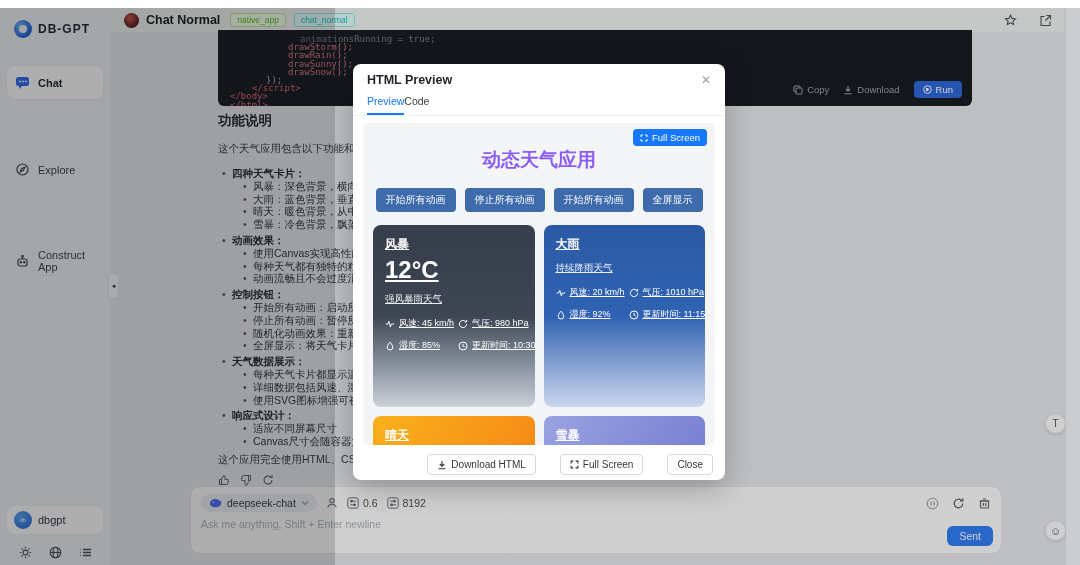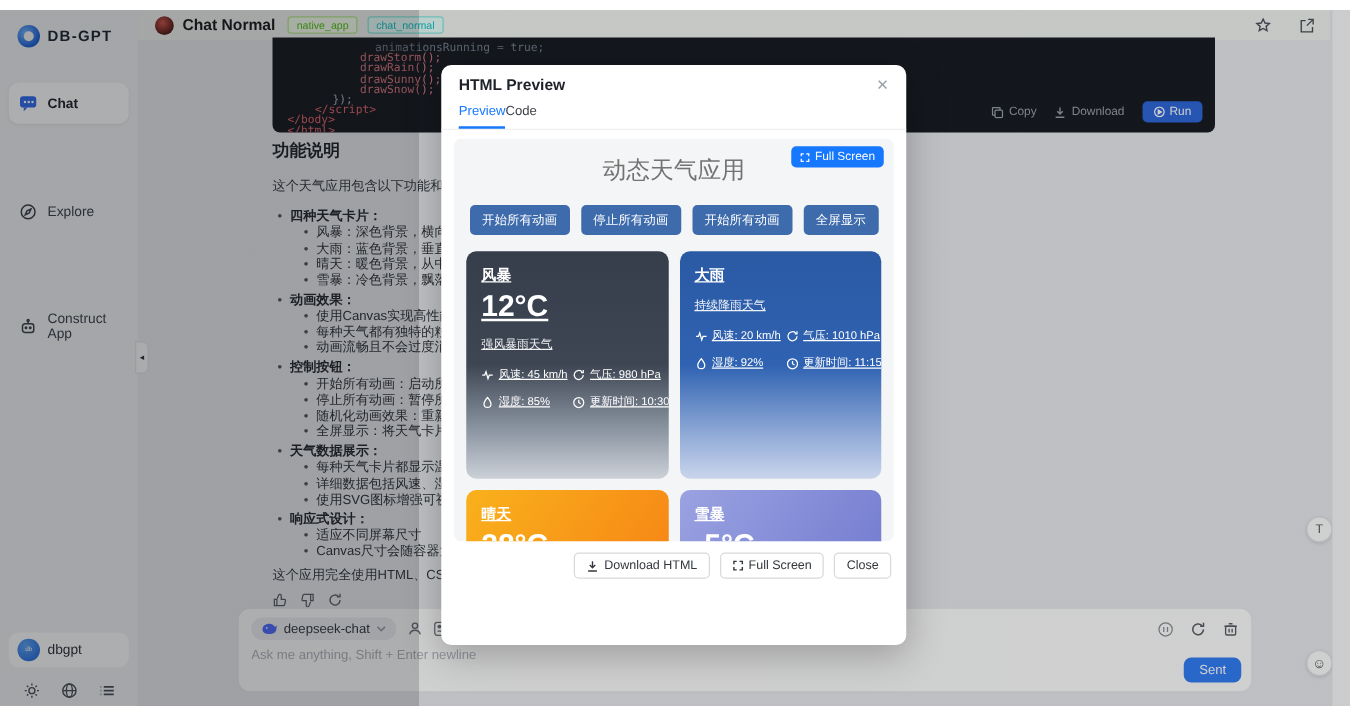--- a/index.html
+++ b/index.html
@@ -66,44 +66,44 @@
 
   .float-circle { position:absolute; width:21px; height:21px; border-radius:50%; background:#fff; border:1px solid #e1e3e6; box-shadow:0 1px 3px rgba(0,0,0,.12); display:flex; align-items:center; justify-content:center; font-size:10px; color:#53575e; }
   .float-t { right:14px; top:405px; }
   .float-smile { right:14px; top:512px; font-size:11px; }
   .rightstrip { position:absolute; right:0; top:0; bottom:0; width:14px; background:#fafbfc; }
 
   
   .dim { position:absolute; inset:0; z-index:10; background:linear-gradient(90deg, rgba(15,17,20,.34) 0, rgba(15,17,20,.34) 335px, rgba(15,17,20,.20) 335px); }
 
   
-  .modal { position:absolute; left:353px; top:52px; width:372px; height:464px; background:#fff; border-radius:8px; box-shadow:0 8px 30px rgba(0,0,0,.25); z-index:20; }
+  .modal { position:absolute; left:353px; top:64px; width:372px; height:416px; background:#fff; border-radius:8px; box-shadow:0 8px 30px rgba(0,0,0,.25); z-index:20; }
   .m-header { display:flex; align-items:center; padding:9px 14px 4px 14px; }
   .m-title { font-size:12.5px; font-weight:bold; color:#1f2329; }
   .m-close { margin-left:auto; color:#9aa0a6; font-size:12px; }
   .m-tabs { display:flex; padding:4px 14px 0 14px; border-bottom:1px solid #f0f0f0; }
   .m-tab { font-size:10.5px; padding-bottom:6px; color:#3c4046; }
   .m-tab.active { color:#1677ff; border-bottom:2px solid #1677ff; }
   .preview { position:relative; margin:7px 10px 0 10px; height:322px; background:#f4f5f6; border-radius:6px; overflow:hidden; }
   .fs-badge { position:absolute; top:6px; right:8px; display:flex; align-items:center; gap:4px; background:#1677ff; color:#fff; font-size:9.5px; border-radius:4px; padding:3px 7px; }
-  .wx-title { text-align:center; font-size:19px; font-weight:normal; color:#737373; margin-top:12px; }
+  .wx-title { text-align:center; font-size:19px; font-weight:bold; color:#8b5cf6; margin-top:24px; }
   .wx-controls { display:flex; justify-content:center; gap:9px; margin-top:15px; }
   .wx-btn { background:#3e6bac; color:#fff; font-size:10px; border-radius:4px; padding:5px 10px; }
   .wx-grid { display:grid; grid-template-columns:1fr 1fr; gap:9px; margin:13px 10px 0 10px; }
   .wx-card { height:182px; border-radius:8px; padding:11px 12px; color:#fff; overflow:hidden;text-decoration:underline; }
   .wx-card.storm { background:linear-gradient(180deg,#363e4c 0%,#3e4654 50%,#9099a6 80%,#ccd1d8 100%); }
   .wx-card.rain  { background:linear-gradient(180deg,#2b5aa4 0%,#2f62b2 50%,#8fa9d6 80%,#c9d5ec 100%); }
   .wx-card.sunny { background:linear-gradient(125deg,#f9b11c 0%,#f67d14 85%); }
   .wx-card.snow  { background:linear-gradient(125deg,#9aa2e1 0%,#6a72cc 90%); }
   .wx-name { font-size:12px; font-weight:bold; }
   .wx-temp { font-size:24px; font-weight:bold; margin-top:3px; }
   .wx-desc { font-size:9.5px; opacity:.92; margin-top:9px; }
   .wx-details { display:grid; grid-template-columns:1fr 1.25fr; row-gap:9px; column-gap:4px; margin-top:11px; font-size:9px; }
   .wx-det { display:flex; align-items:center; gap:4px; white-space:nowrap; }
-  .m-footer { display:flex; justify-content:flex-end; align-items:center; gap:8px; padding:9px 12px; }
+  .m-footer { display:flex; justify-content:flex-end; align-items:center; gap:24px; padding:9px 12px; }
   .m-btn { display:flex; align-items:center; gap:4px; border:1px solid #d9d9d9; border-radius:4px; background:#fff; padding:4px 9px; font-size:10px; color:#33373d; }
 
   .ic { flex:none; display:inline-flex; }
 </style>
 </head>
 <body>
 
 <div class="stage">
   <div class="topstrip"></div>
 

